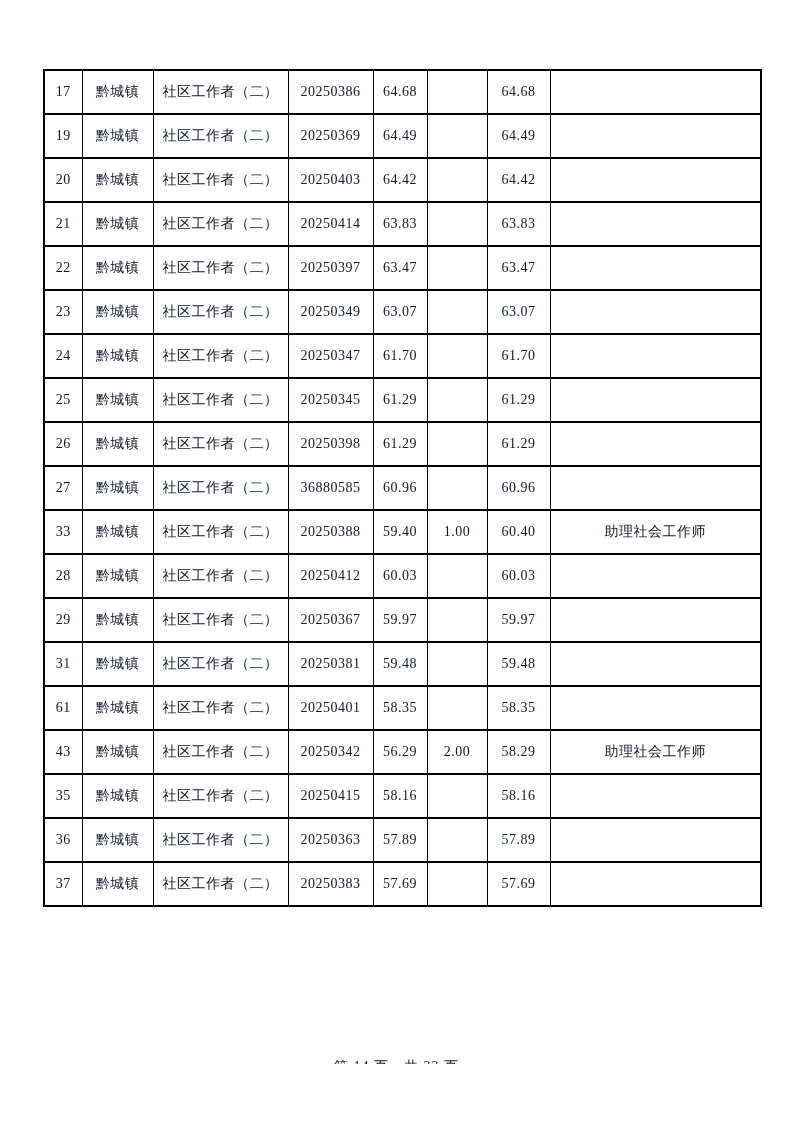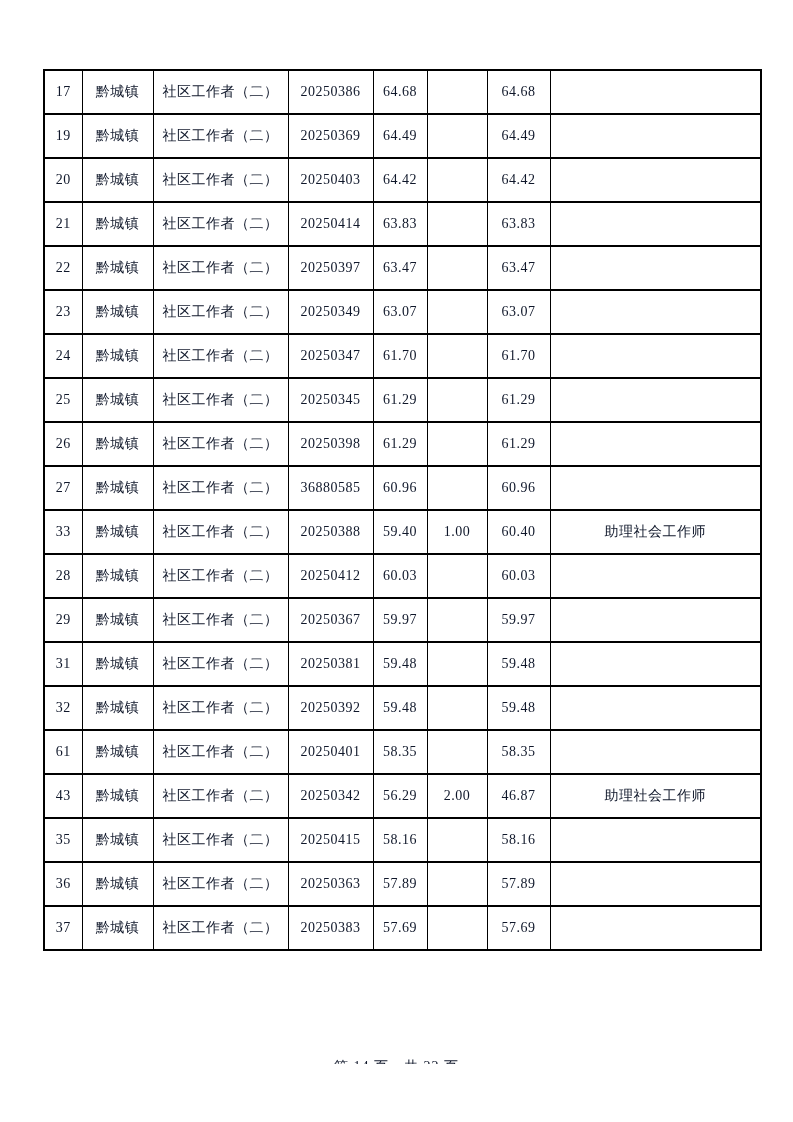--- a/index.html
+++ b/index.html
@@ -200,47 +200,37 @@
           <td>31</td>
           <td>黔城镇</td>
           <td>社区工作者（二）</td>
           <td>20250381</td>
           <td>59.48</td>
           <td></td>
           <td>59.48</td>
           <td></td>
         </tr>
         <tr>
-          <td>32</td>
-          <td>黔城镇</td>
-          <td>社区工作者（二）</td>
-          <td>20250392</td>
-          <td>59.48</td>
-          <td></td>
-          <td>59.48</td>
-          <td></td>
-        </tr>
-        <tr>
           <td>61</td>
           <td>黔城镇</td>
           <td>社区工作者（二）</td>
           <td>20250401</td>
           <td>58.35</td>
           <td></td>
           <td>58.35</td>
           <td></td>
         </tr>
         <tr>
           <td>43</td>
           <td>黔城镇</td>
           <td>社区工作者（二）</td>
           <td>20250342</td>
           <td>56.29</td>
           <td>2.00</td>
-          <td>46.87</td>
+          <td>58.29</td>
           <td>助理社会工作师</td>
         </tr>
         <tr>
           <td>35</td>
           <td>黔城镇</td>
           <td>社区工作者（二）</td>
           <td>20250415</td>
           <td>58.16</td>
           <td></td>
           <td>58.16</td>

